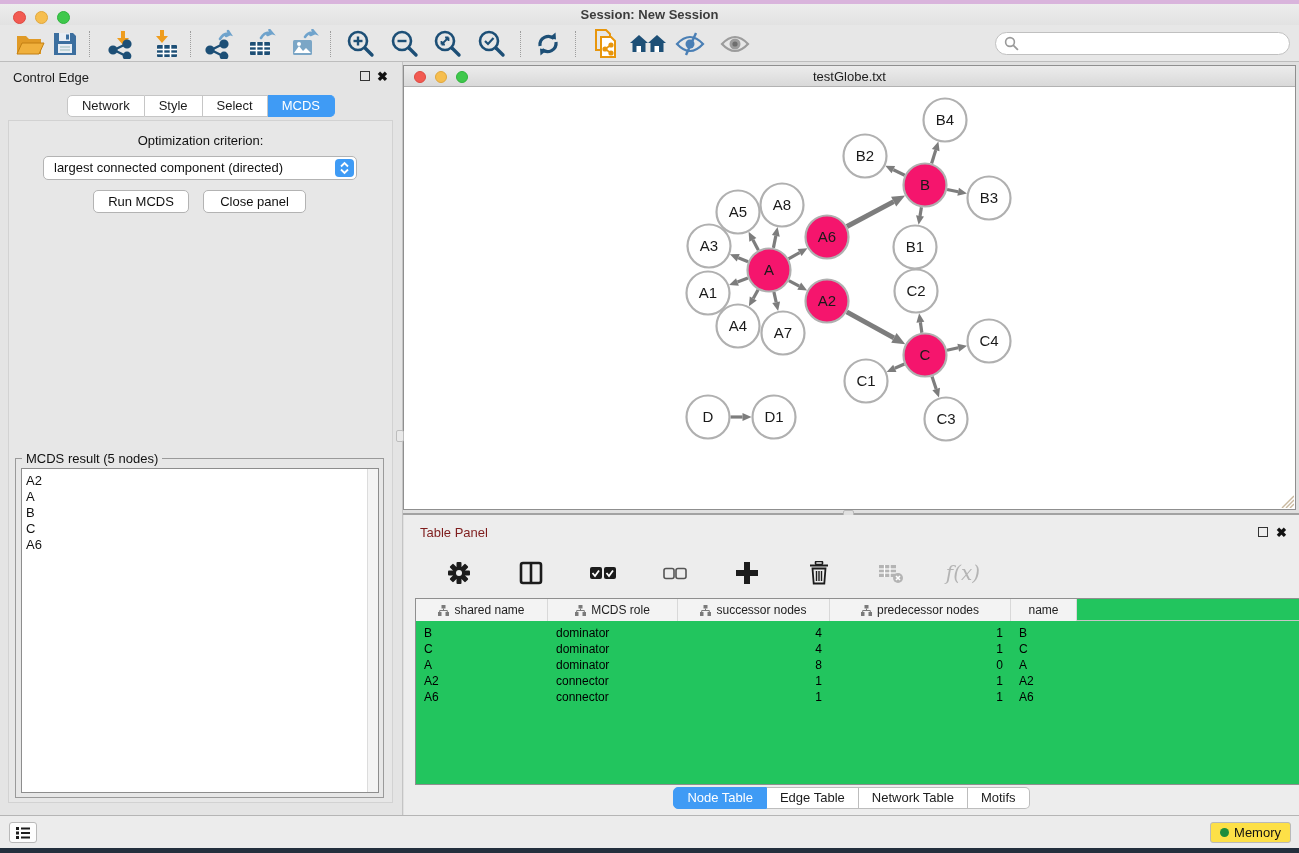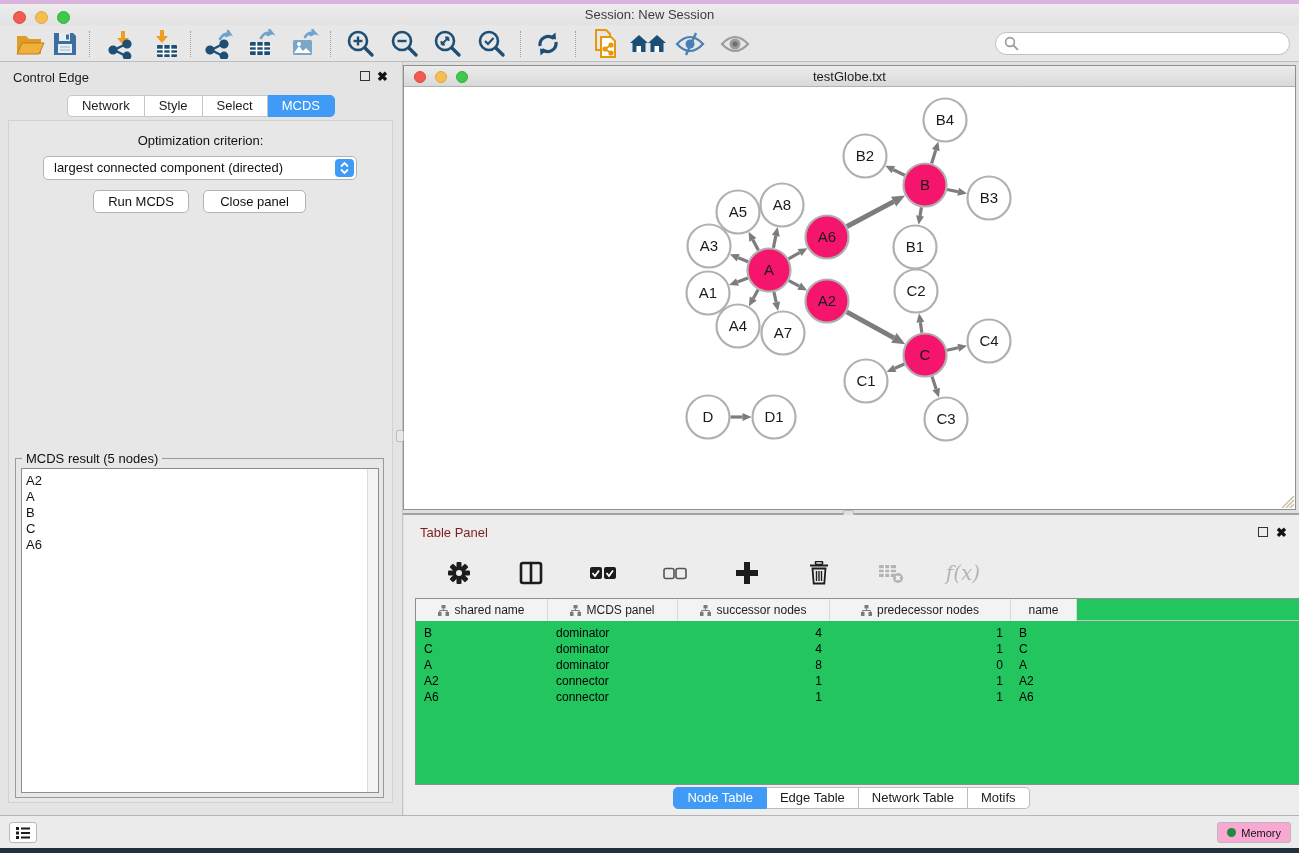--- a/index.html
+++ b/index.html
@@ -2,21 +2,21 @@
 <html><head>
 <meta charset="utf-8">
 <style>
   * { margin:0; padding:0; box-sizing:border-box; }
   html,body { width:1299px; height:853px; }
   body { font-family:"Liberation Sans", sans-serif; background:#e4e4e4; position:relative; overflow:hidden; }
   .abs { position:absolute; }
 
   
   #wallpaper-top { left:0; top:0; width:1299px; height:4px; background:#d9b4dc; }
-  #titlebar { left:0; top:4px; width:1299px; height:21px; background:linear-gradient(#ededed,#e2e2e2); }
+  #titlebar { left:0; top:4px; width:1299px; height:21px; background:linear-gradient(#ededed,#e2e2e2);font-weight:bold; }
   #titlebar .title { width:100%; text-align:center; font-size:13px; color:#3c3c3c; line-height:21px; }
   .tl { border-radius:50%; display:inline-block; }
   #main-toolbar { left:0; top:25px; width:1299px; height:37px; background:#e7e7e7; border-bottom:1px solid #bdbdbd; }
   .tb-icon { position:absolute; top:4px; width:34px; height:30px; display:flex; align-items:center; justify-content:center; cursor:default; }
   .tb-sep { position:absolute; top:6px; width:0; height:26px; border-left:1px dotted #9e9e9e; }
   #toolbar-search { position:absolute; left:995px; top:7px; width:295px; height:23px; background:#fff; border:1px solid #c0c0c0; border-radius:12px; display:flex; align-items:center; padding-left:8px; }
 
   
   #control-panel { left:0; top:62px; width:403px; height:753px; background:#e4e4e4; border-right:1px solid #c4c4c4; }
   #cp-header { position:absolute; left:0; top:6px; width:100%; height:20px; }
@@ -66,21 +66,21 @@
   .nt-cell { padding:0 8px; line-height:16px; white-space:nowrap; overflow:hidden; }
   #tp-tabs { position:absolute; left:0; top:272px; width:100%; display:flex; justify-content:center; }
   .tp-tab { height:22px; line-height:20px; padding:0 13px; background:#fff; border:1px solid #bdbdbd; border-left:none; font-size:13px; color:#1c1c1c; }
   .tp-tab:first-child { border-left:1px solid #bdbdbd; border-radius:5px 0 0 5px; }
   .tp-tab:last-child { border-radius:0 5px 5px 0; }
   .tp-tab.active { background:#3f9bf5; border-color:#3f9bf5; color:#fff; }
 
   
   #status-bar { left:0; top:815px; width:1299px; height:33px; background:#ececec; border-top:1px solid #b5b5b5; }
   #list-btn { position:absolute; left:9px; top:6px; width:28px; height:21px; background:#fdfdfd; border:1px solid #b9b9b9; border-radius:3px; display:flex; align-items:center; justify-content:center; }
-  #memory-btn { position:absolute; right:8px; top:6px; height:21px; background:#f9a8d4; border:1px solid #b9b9b9; border-radius:3px; display:flex; align-items:center; gap:5px; padding:0 9px; font-size:11px; color:#111; }
+  #memory-btn { position:absolute; right:8px; top:6px; height:21px; background:#fde047; border:1px solid #b9b9b9; border-radius:3px; display:flex; align-items:center; gap:5px; padding:0 9px; font-size:13px; color:#111; }
   #memory-dot { width:9px; height:9px; border-radius:50%; background:#1c8c3c; }
   #wallpaper-bottom { left:0; top:848px; width:1299px; height:5px; background:#232f3d; }
 </style>
 </head>
 <body>
 
 <div class="abs" id="wallpaper-top"></div>
 
 <div class="abs" id="titlebar">
   <span class="tl abs" style="left:13px;top:7px;width:13px;height:13px;background:#f25a52;border:1px solid #dd4941;"></span>
@@ -481,21 +481,21 @@
       </div>
       <div class="nt-hcell" style="width:130px">
         <svg width="11" height="11" viewBox="0 0 11 11">
             <g fill="#7a7a7a">
               <rect x="3.5" y="0" width="4" height="3.5"></rect>
               <rect x="0" y="7" width="3.5" height="4"></rect>
               <rect x="7.5" y="7" width="3.5" height="4"></rect>
             </g>
             <path d="M5.5 3.5 v2 M1.7 7 v-1.5 h7.6 v1.5" stroke="#7a7a7a" stroke-width="1" fill="none"></path>
           </svg>
-        <span>MCDS panel</span>
+        <span>MCDS role</span>
       </div>
       <div class="nt-hcell" style="width:152px">
         <svg width="11" height="11" viewBox="0 0 11 11">
             <g fill="#7a7a7a">
               <rect x="3.5" y="0" width="4" height="3.5"></rect>
               <rect x="0" y="7" width="3.5" height="4"></rect>
               <rect x="7.5" y="7" width="3.5" height="4"></rect>
             </g>
             <path d="M5.5 3.5 v2 M1.7 7 v-1.5 h7.6 v1.5" stroke="#7a7a7a" stroke-width="1" fill="none"></path>
           </svg>

